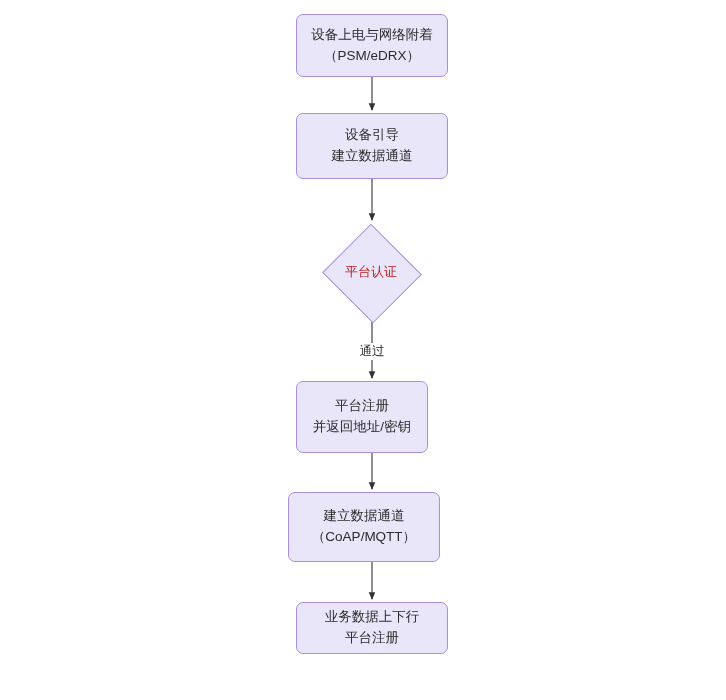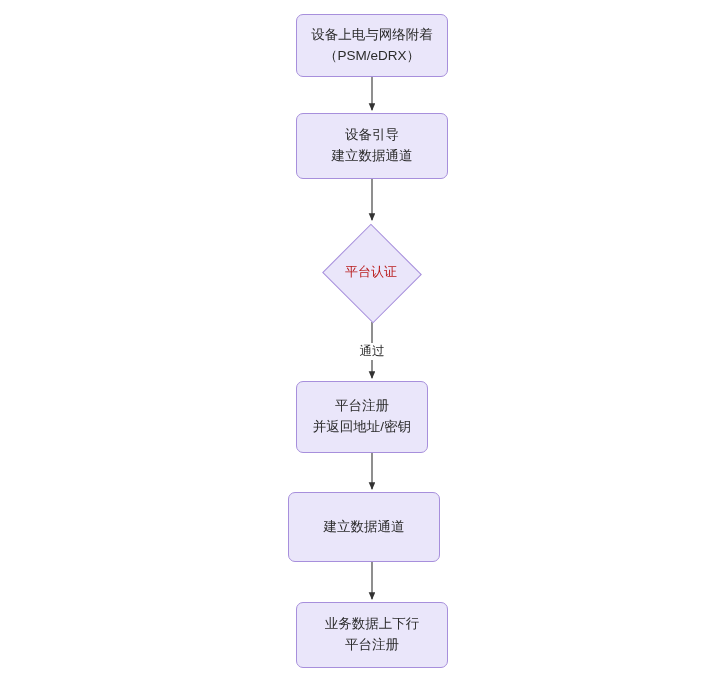--- a/index.html
+++ b/index.html
@@ -129,20 +129,21 @@
 
   <div class="edge-label" style="left:372px; top:343px;">通过</div>
 
   <div class="node node-process" style="left:296px; top:381px; width:132px; height:72px;">
     <span class="line">平台注册</span>
     <span class="line">并返回地址/密钥</span>
   </div>
 
   <div class="node node-process" style="left:288px; top:492px; width:152px; height:70px;">
     <span class="line">建立数据通道</span>
+    <span class="line">（CoAP/MQTT）</span>
   </div>
 
-  <div class="node node-process" style="left:296px; top:602px; width:152px; height:66px;">
+  <div class="node node-process" style="left:296px; top:602px; width:152px; height:52px;">
     <span class="line">业务数据上下行</span>
     <span class="line">平台注册</span>
   </div>
 
 </div>
 
 </body></html>

